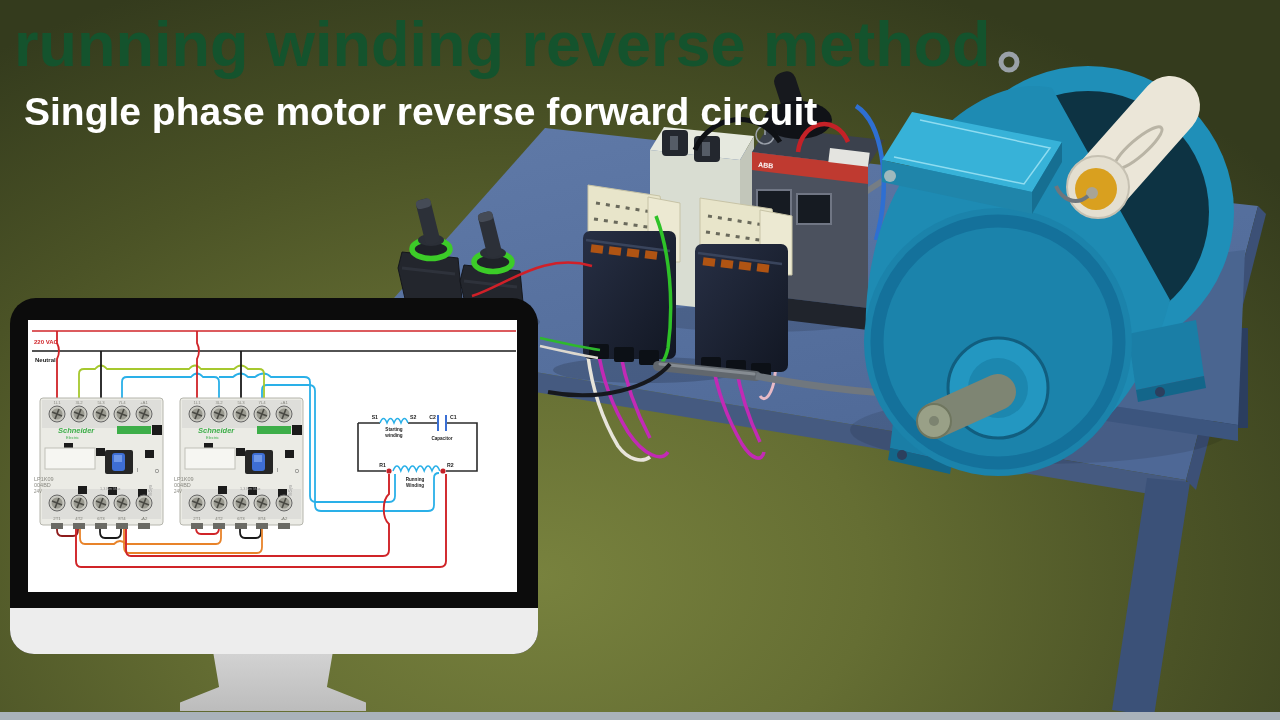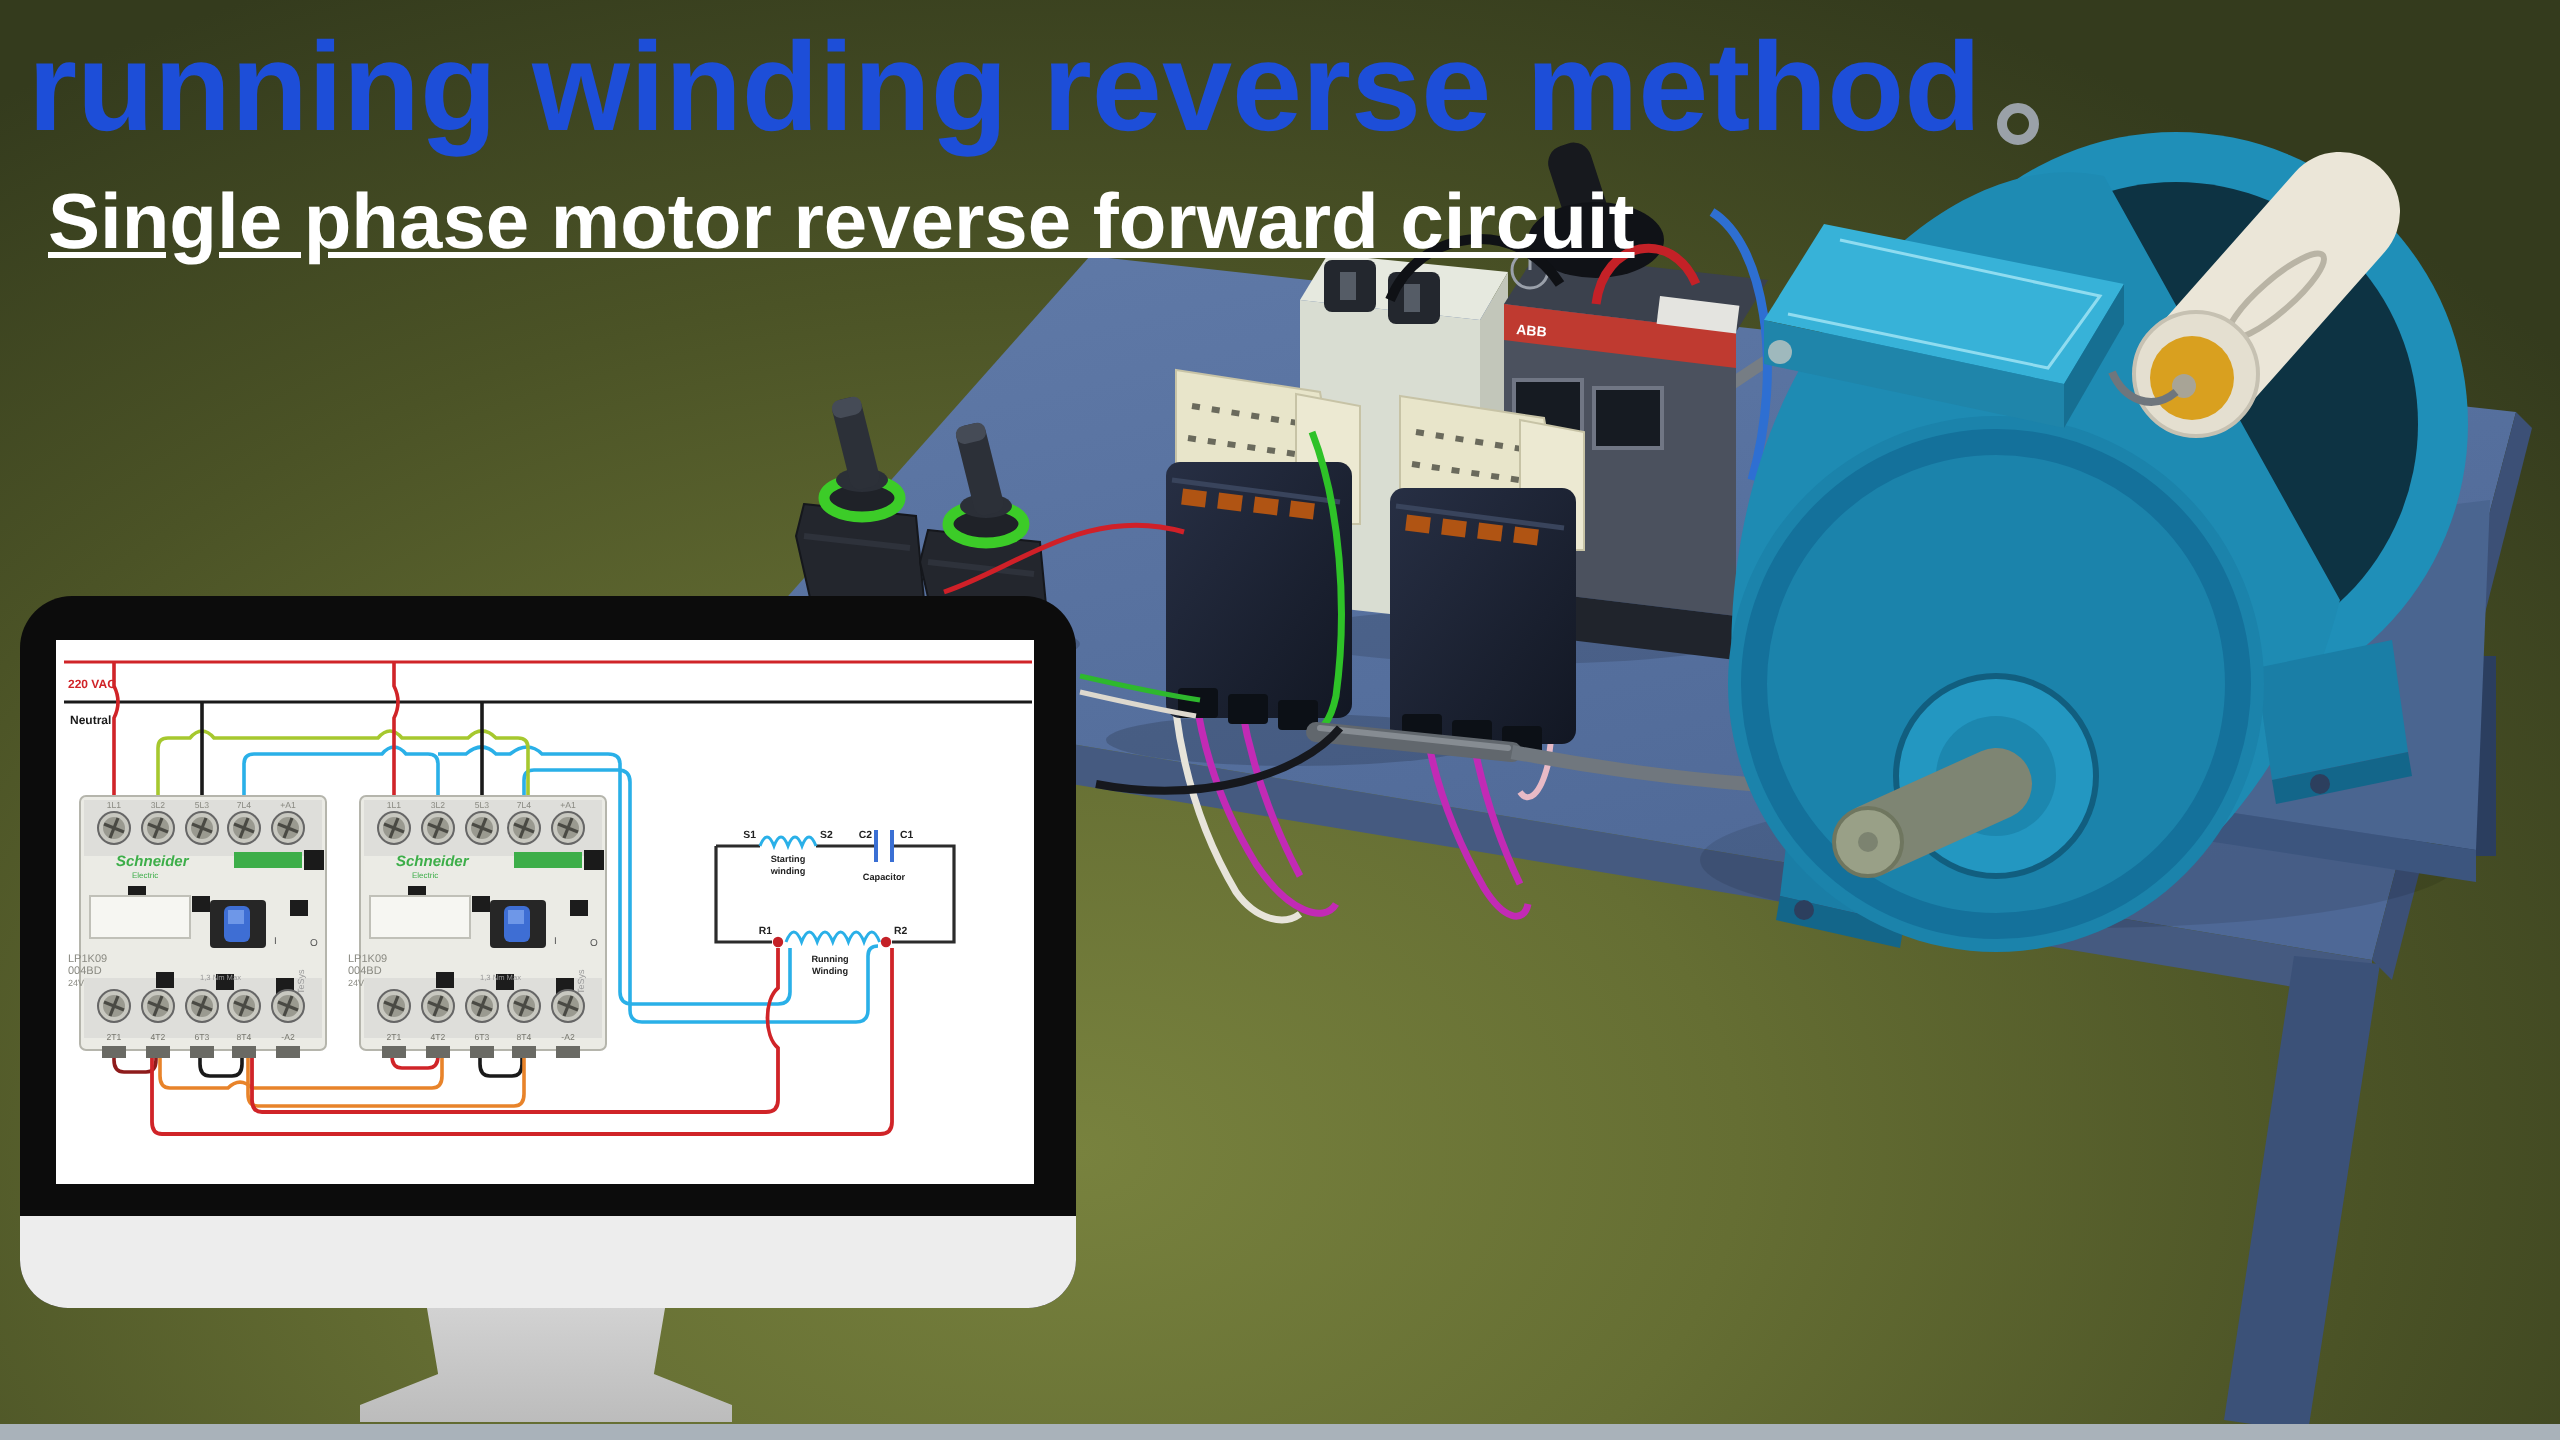--- a/index.html
+++ b/index.html
@@ -10,24 +10,24 @@
   }
   #scene{position:absolute;left:0;top:0;z-index:1;}
   .monitor{position:absolute;left:10px;top:298px;width:528px;height:356px;
     background:#0c0c0c;border-radius:26px 26px 24px 24px;z-index:2;}
   .screen{position:absolute;left:18px;top:22px;width:489px;height:272px;background:#ffffff;}
   .chin{position:absolute;left:0;bottom:0;width:100%;height:46px;background:#ededed;
     border-radius:0 0 24px 24px;}
   .stand{position:absolute;left:180px;top:654px;width:186px;height:57px;z-index:2;
     background:linear-gradient(#d2d2d2,#bcbcbc);
     clip-path:polygon(18% 0,82% 0,79% 58%,100% 85%,100% 100%,0 100%,0 85%,21% 58%);}
-  .t1{position:absolute;left:14px;top:8px;z-index:3;color:#1d4ed8;
+  .t1{position:absolute;left:14px;top:8px;z-index:3;color:#14532d;
     font-weight:bold;font-size:63px;letter-spacing:0px;white-space:nowrap;}
   .t2{position:absolute;left:24px;top:90px;z-index:3;color:#fff;
-    font-weight:bold;font-size:39px;letter-spacing:0px;white-space:nowrap;text-decoration:underline;}
+    font-weight:bold;font-size:39px;letter-spacing:0px;white-space:nowrap;}
 </style>
 </head>
 <body>
 
 <svg id="scene" width="1280" height="720" viewBox="0 0 1280 720" xmlns="http://www.w3.org/2000/svg" xmlns:xlink="http://www.w3.org/1999/xlink">
   <defs>
     <linearGradient id="gTable" x1="0" y1="0" x2="0.6" y2="1">
       <stop offset="0" stop-color="#607aa8"></stop>
         <stop offset="1" stop-color="#4e6896"></stop>
     </linearGradient>

